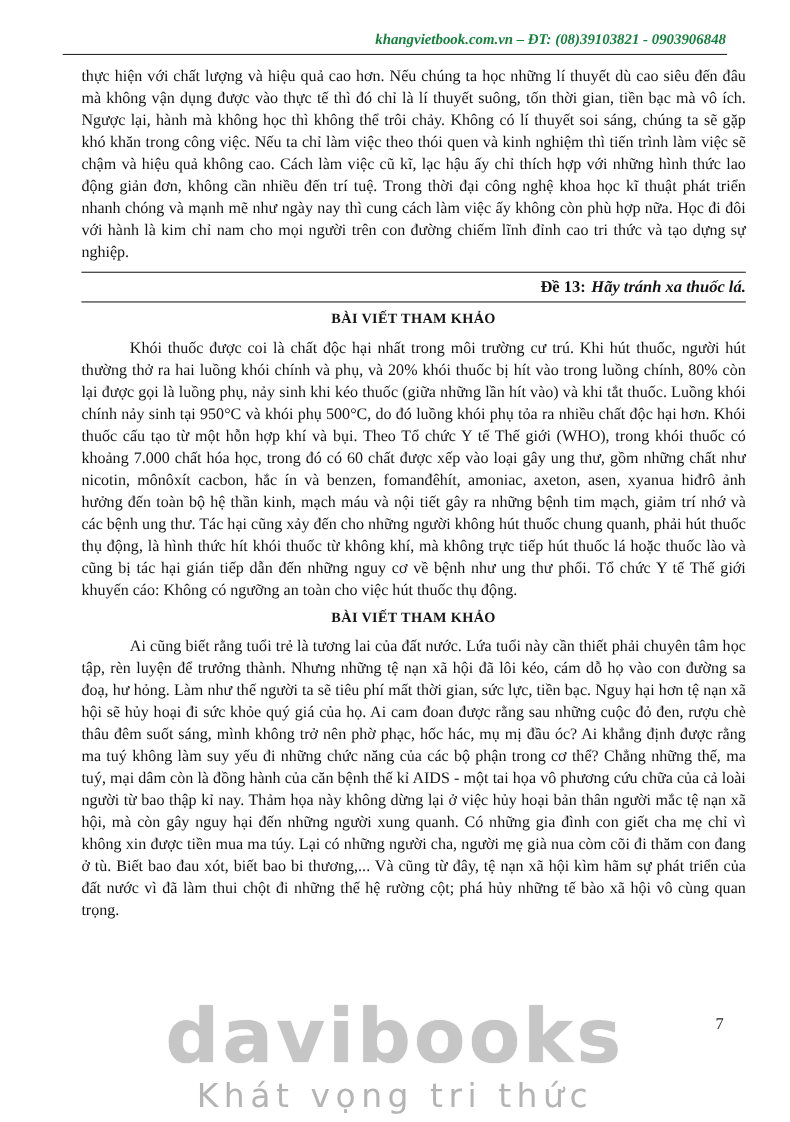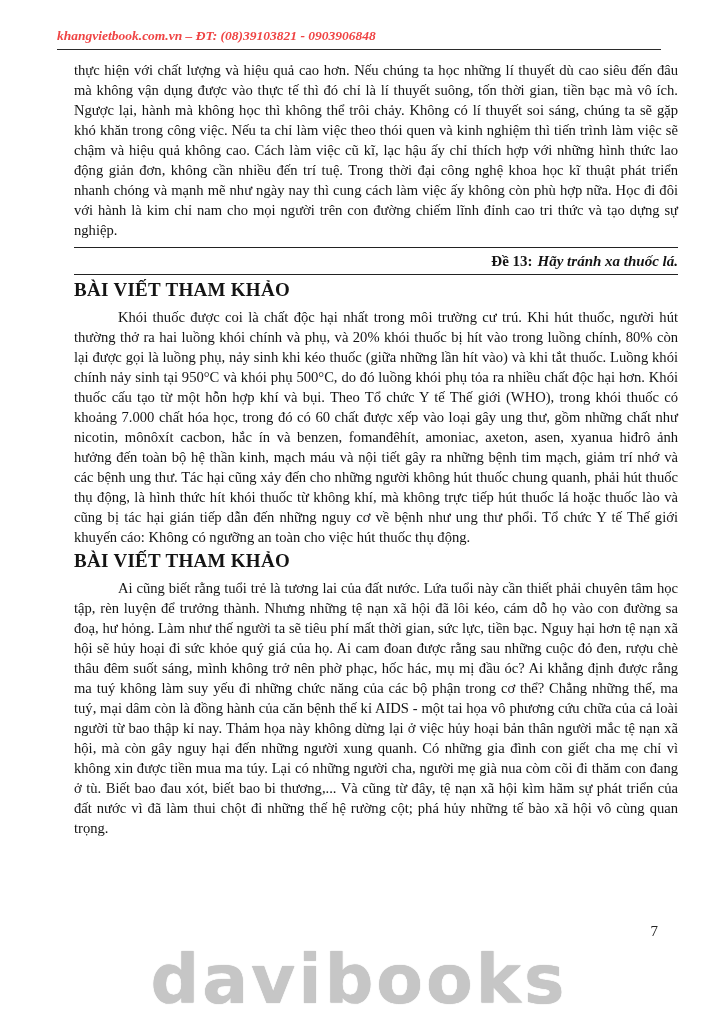--- a/index.html
+++ b/index.html
@@ -9,24 +9,25 @@
     margin:0 auto;
     background:#ffffff;
     font-family:"Liberation Serif","DejaVu Serif",serif;
     color:#141414;
     overflow:hidden;
     box-sizing:border-box;
   }
   .header{
     position:absolute;
     top:28px;right:58px;left:57px;
+    text-align:right;
     font-size:13.5px;
     font-weight:bold;
     font-style:italic;
-    color:#ef4444;
+    color:#15803d;
   }
   .header-rule{
     position:absolute;
     top:49px;left:57px;right:57px;
     border-top:1.5px solid #2b2b2b;
     height:0;
   }
   .body-text{
     position:absolute;
     top:60px;left:74px;
@@ -42,23 +43,23 @@
     border-bottom:1.4px solid #222;
     text-align:right;
     padding:3px 0;
     margin:7px 0 5px 0;
     font-weight:bold;
     font-size:15px;
   }
   .sec-label{font-weight:bold;font-style:normal;margin-right:5px;}
   .sec-title{font-weight:bold;font-style:italic;}
   .subheading{
-    text-align:left;
+    text-align:center;
     font-weight:bold;
-    font-size:19px;
+    font-size:13px;
     margin:4px 0 7px 0;
     letter-spacing:.3px;
   }
   .page-number{
     position:absolute;
     right:60px;bottom:80px;
     font-size:15px;
     color:#222;
   }
   .watermark{
@@ -108,15 +109,16 @@
 
     <div class="subheading">BÀI VIẾT THAM KHẢO</div>
     <p class="para indent">Ai cũng biết rằng tuổi trẻ là tương lai của đất nước. Lứa tuổi này cần thiết phải chuyên tâm học tập, rèn luyện để trưởng thành. Nhưng những tệ nạn xã hội đã lôi kéo, cám dỗ họ vào con đường sa đoạ, hư hỏng. Làm như thế người ta sẽ tiêu phí mất thời gian, sức lực, tiền bạc. Nguy hại hơn tệ nạn xã hội sẽ hủy hoại đi sức khỏe quý giá của họ. Ai cam đoan được rằng sau những cuộc đỏ đen, rượu chè thâu đêm suốt sáng, mình không trở nên phờ phạc, hốc hác, mụ mị đầu óc? Ai khẳng định được rằng ma tuý không làm suy yếu đi những chức năng của các bộ phận trong cơ thể? Chẳng những thế, ma tuý, mại dâm còn là đồng hành của căn bệnh thế kỉ AIDS - một tai họa vô phương cứu chữa của cả loài người từ bao thập kỉ nay. Thảm họa này không dừng lại ở việc hủy hoại bản thân người mắc tệ nạn xã hội, mà còn gây nguy hại đến những người xung quanh. Có những gia đình con giết cha mẹ chỉ vì không xin được tiền mua ma túy. Lại có những người cha, người mẹ già nua còm cõi đi thăm con đang ở tù. Biết bao đau xót, biết bao bi thương,... Và cũng từ đây, tệ nạn xã hội kìm hãm sự phát triển của đất nước vì đã làm thui chột đi những thế hệ rường cột; phá hủy những tế bào xã hội vô cùng quan trọng.</p>
 
   </div>
 
   <div class="page-number">7</div>
 
   <div class="watermark">
     <div class="wm-logo">davibooks</div>
+    <div class="wm-slogan">Khát vọng tri thức</div>
   </div>
 
 </div>
 
 </body></html>

